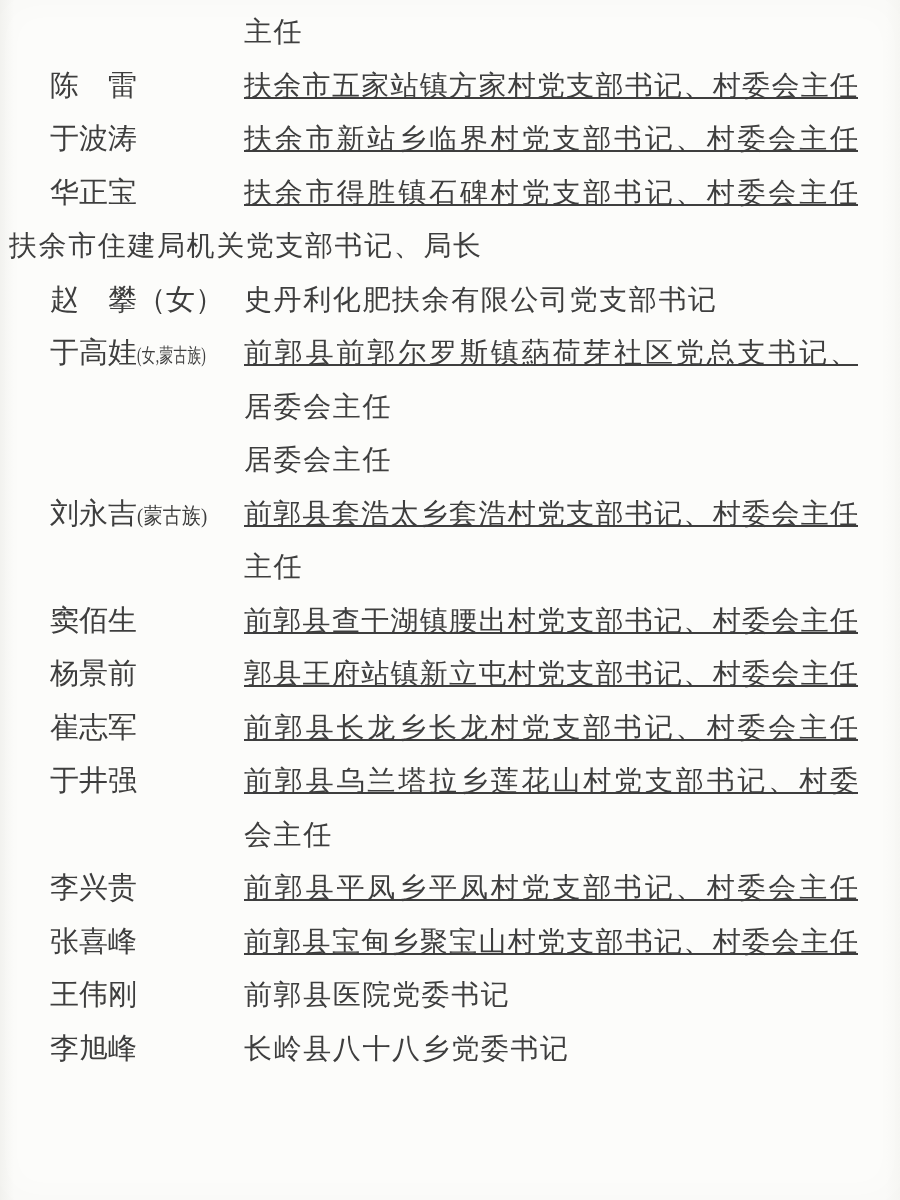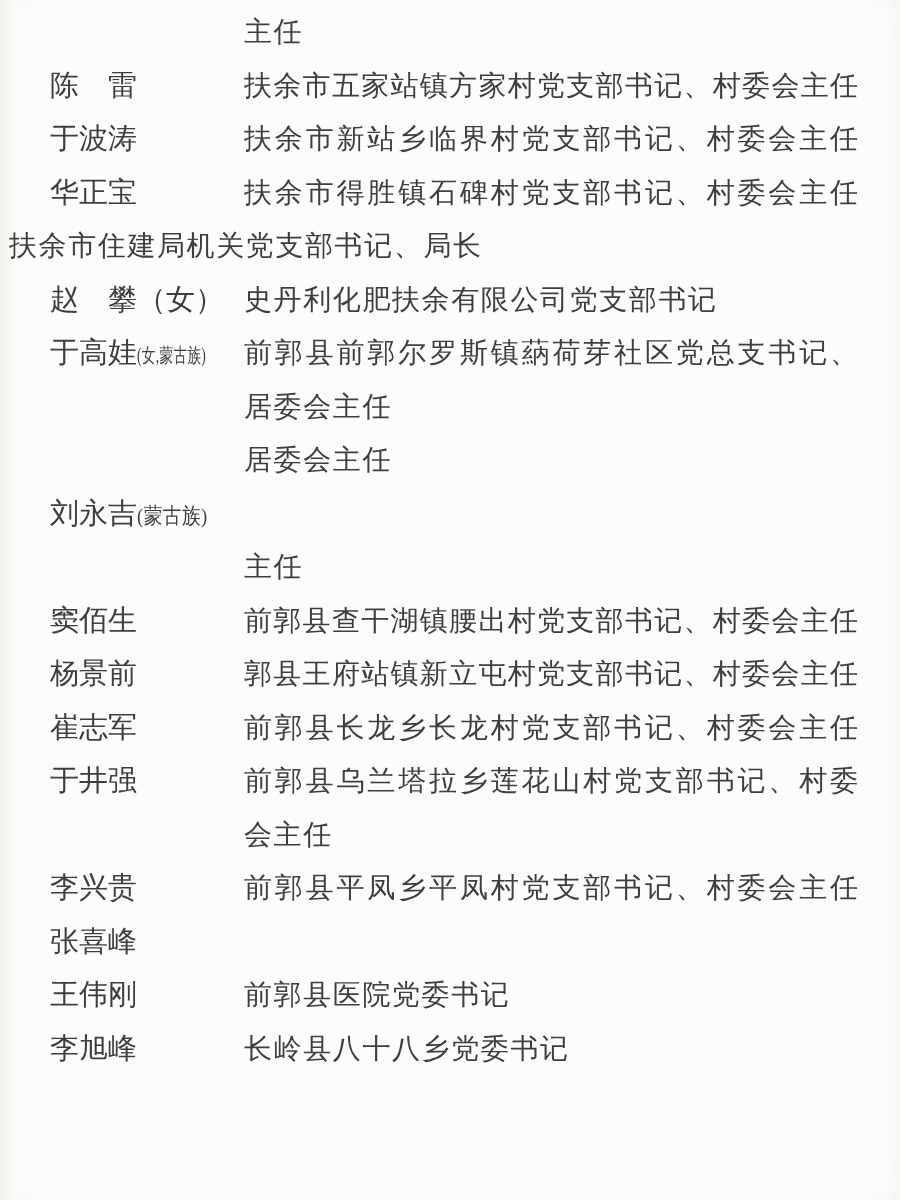--- a/index.html
+++ b/index.html
@@ -56,20 +56,21 @@
     letter-spacing: 1.6px;
     white-space: nowrap;
     margin-left: 9px;
   }
   .pos.justified {
     letter-spacing: 0;
     white-space: normal;
     text-align: justify;
     text-align-last: justify;
     text-justify: inter-ideograph;
+    text-decoration: underline;
   }
 </style>
 </head>
 <body>
 
 <main class="page" style="color: rgb(62, 62, 62);">
   <div id="list">
   <div class="row">
     <span class="name-cell"><span class="nm"></span><span class="note"></span></span>
     <span class="pos">主任</span>
@@ -110,20 +111,21 @@
   </div>
 
 
   <div class="row">
     <span class="name-cell"><span class="nm"></span><span class="note"></span></span>
     <span class="pos">居委会主任</span>
   </div>
 
   <div class="row">
     <span class="name-cell"><span class="nm">刘永吉</span><span class="note medium">(蒙古族)</span></span>
+    <span class="pos justified">前郭县套浩太乡套浩村党支部书记、村委会主任</span>
   </div>
 
 
   <div class="row">
     <span class="name-cell"><span class="nm"></span><span class="note"></span></span>
     <span class="pos">主任</span>
   </div>
 
   <div class="row">
     <span class="name-cell"><span class="nm">窦佰生</span><span class="note"></span></span>
@@ -150,20 +152,21 @@
     <span class="pos">会主任</span>
   </div>
 
   <div class="row">
     <span class="name-cell"><span class="nm">李兴贵</span><span class="note"></span></span>
     <span class="pos justified">前郭县平凤乡平凤村党支部书记、村委会主任</span>
   </div>
 
   <div class="row">
     <span class="name-cell"><span class="nm">张喜峰</span><span class="note"></span></span>
+    <span class="pos justified">前郭县宝甸乡聚宝山村党支部书记、村委会主任</span>
   </div>
 
   <div class="row">
     <span class="name-cell"><span class="nm">王伟刚</span><span class="note"></span></span>
     <span class="pos">前郭县医院党委书记</span>
   </div>
 
   <div class="row">
     <span class="name-cell"><span class="nm">李旭峰</span><span class="note"></span></span>
     <span class="pos">长岭县八十八乡党委书记</span>

